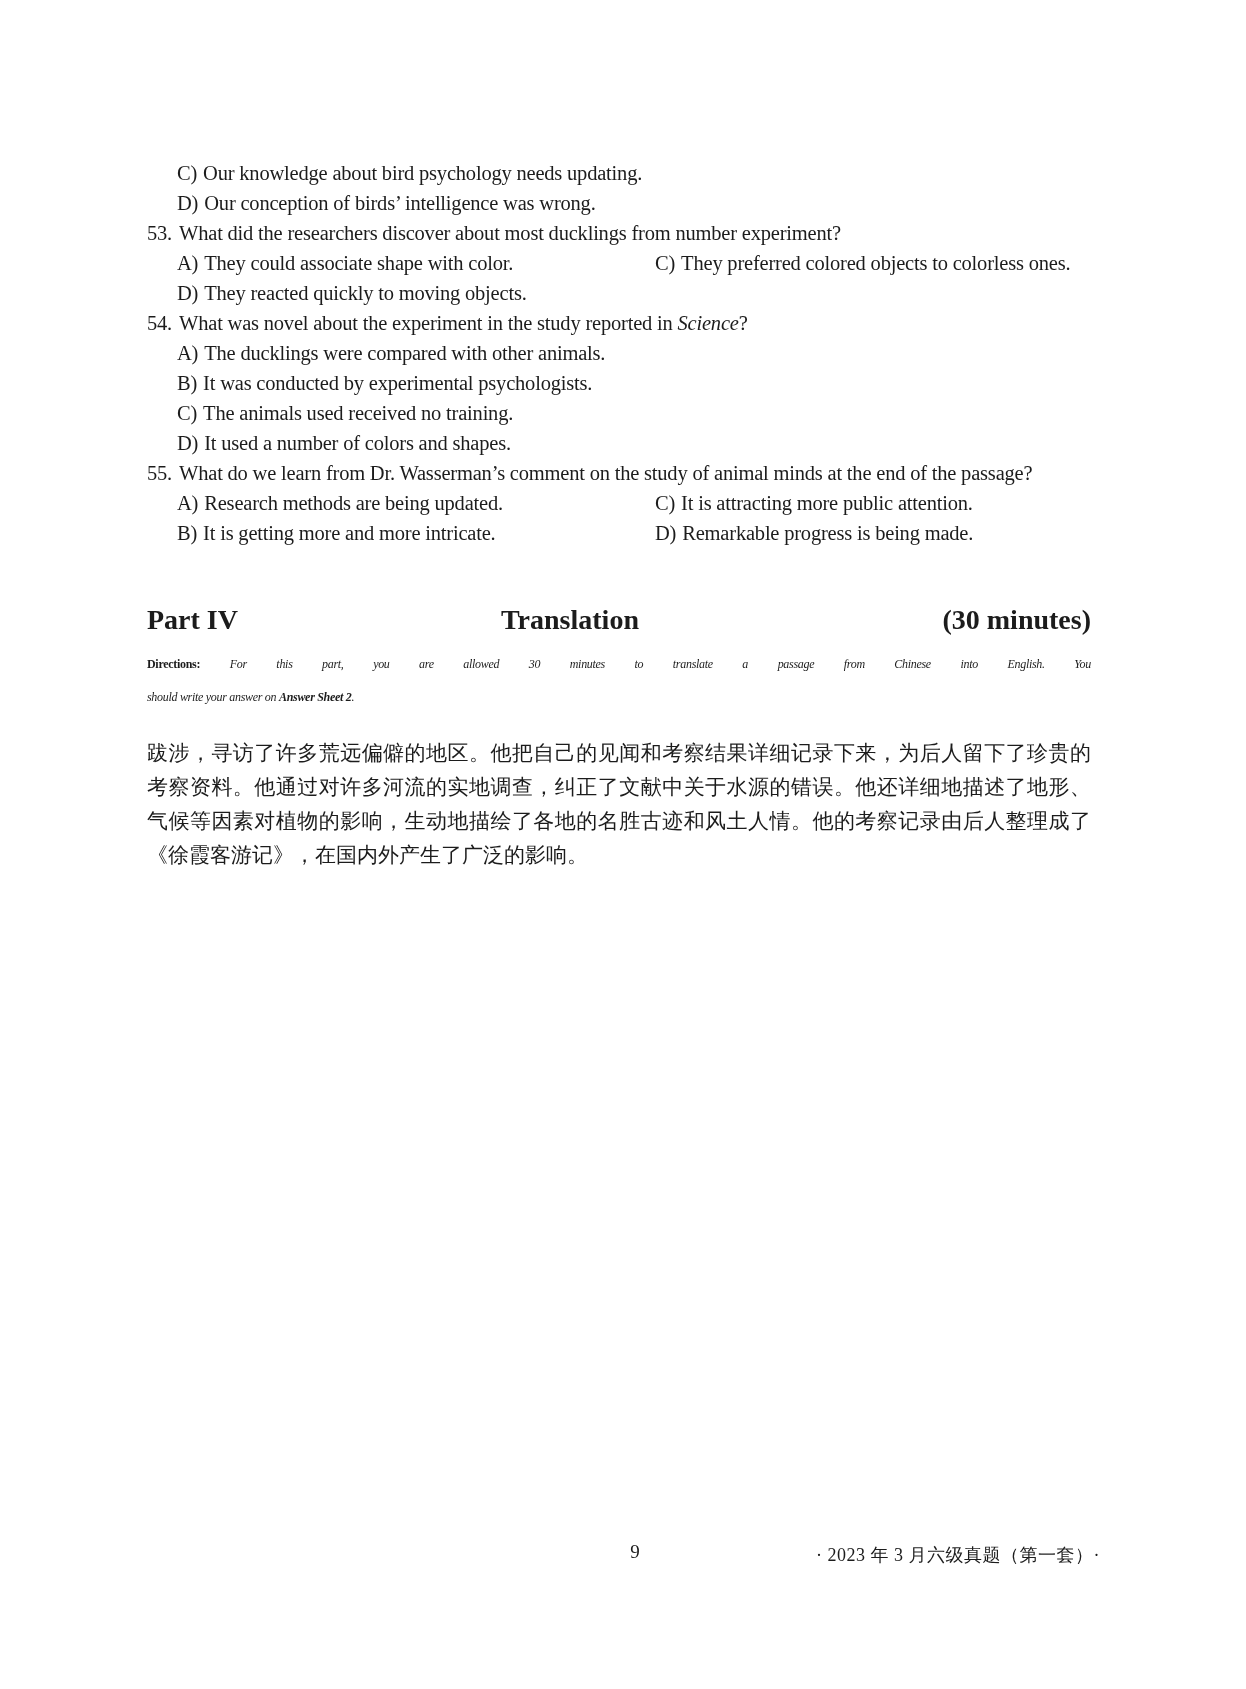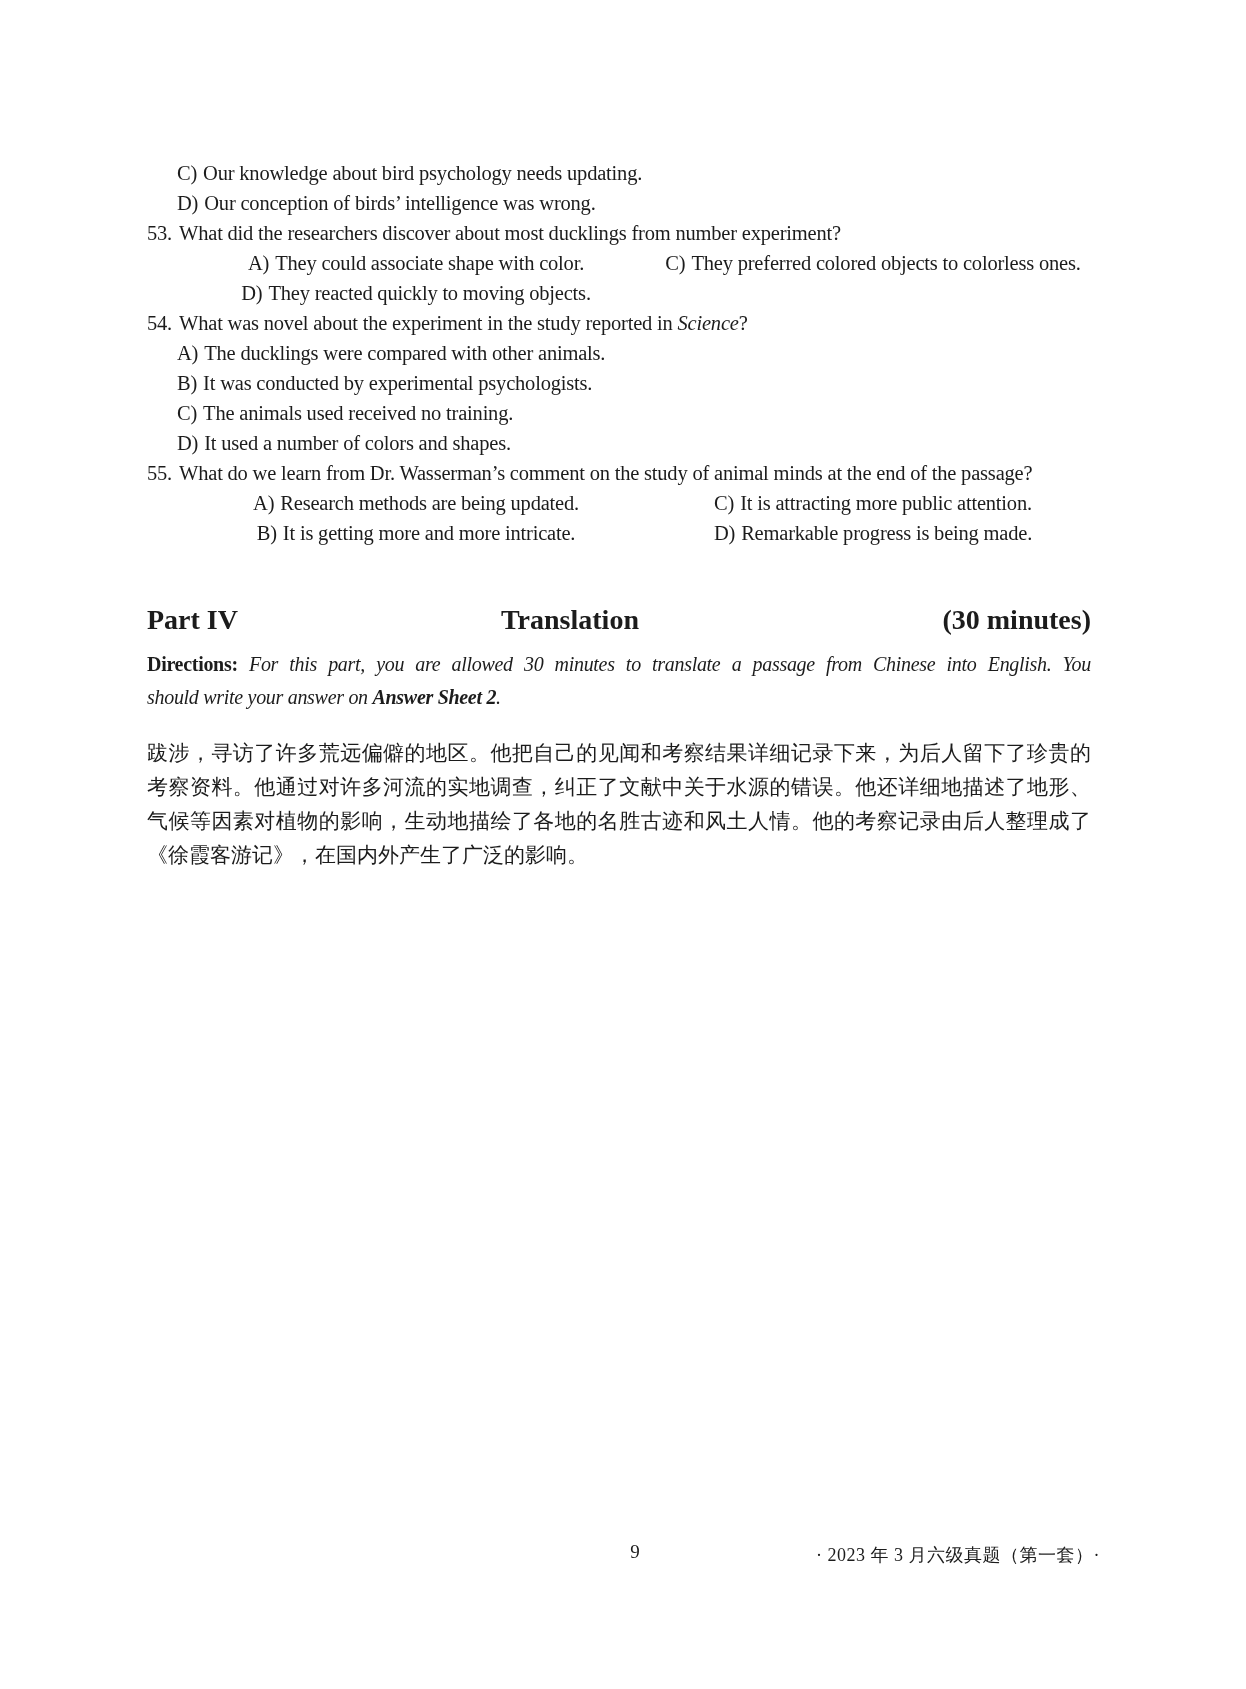--- a/index.html
+++ b/index.html
@@ -13,30 +13,30 @@
   }
   .content {
     position:absolute; left:147px; top:158px; width:944px;
     font-size:20.5px; letter-spacing:-0.2px;
   }
   .line { line-height:30px; white-space:nowrap; }
   .opt-indent { padding-left:30px; }
   .q-num { margin-right:7px; }
   .opt-lbl { margin-right:6px; }
   .grid2 { display:grid; grid-template-columns:478px auto; padding-left:30px; }
-  .grid2 .cell { line-height:30px; white-space:nowrap;text-align:center; }
+  .grid2 .cell { line-height:30px; white-space:nowrap; }
   .it { font-style:italic; }
   .part-header {
     position:relative; height:42px; margin-top:56px;
     font-weight:bold; font-size:28px; letter-spacing:0;
   }
   .ph-left  { position:absolute; left:0; top:0; }
   .ph-title { position:absolute; left:354px; top:0; }
   .ph-time  { position:absolute; right:0; top:0; }
-  .directions { margin-top:2px; font-size:20px; letter-spacing:-0.3px;font-family:Liberation Serif, serif; }
+  .directions { margin-top:2px; font-size:12px; letter-spacing:-0.3px;font-family:Liberation Serif, serif; }
   .dir-line { line-height:33px; }
   .justify-last { text-align:justify; text-align-last:justify; }
   .dir-label { font-weight:bold; font-style:normal; }
   .bi { font-weight:bold; font-style:italic; }
   .passage { margin-top:22px; }
   .cn { font-size:21px; letter-spacing:0; line-height:34px; }
   .cn-indent { padding-left:42px; }
   .footer-page {
     position:absolute; left:600px; top:1541px; width:70px;
     text-align:center; font-size:19px;

